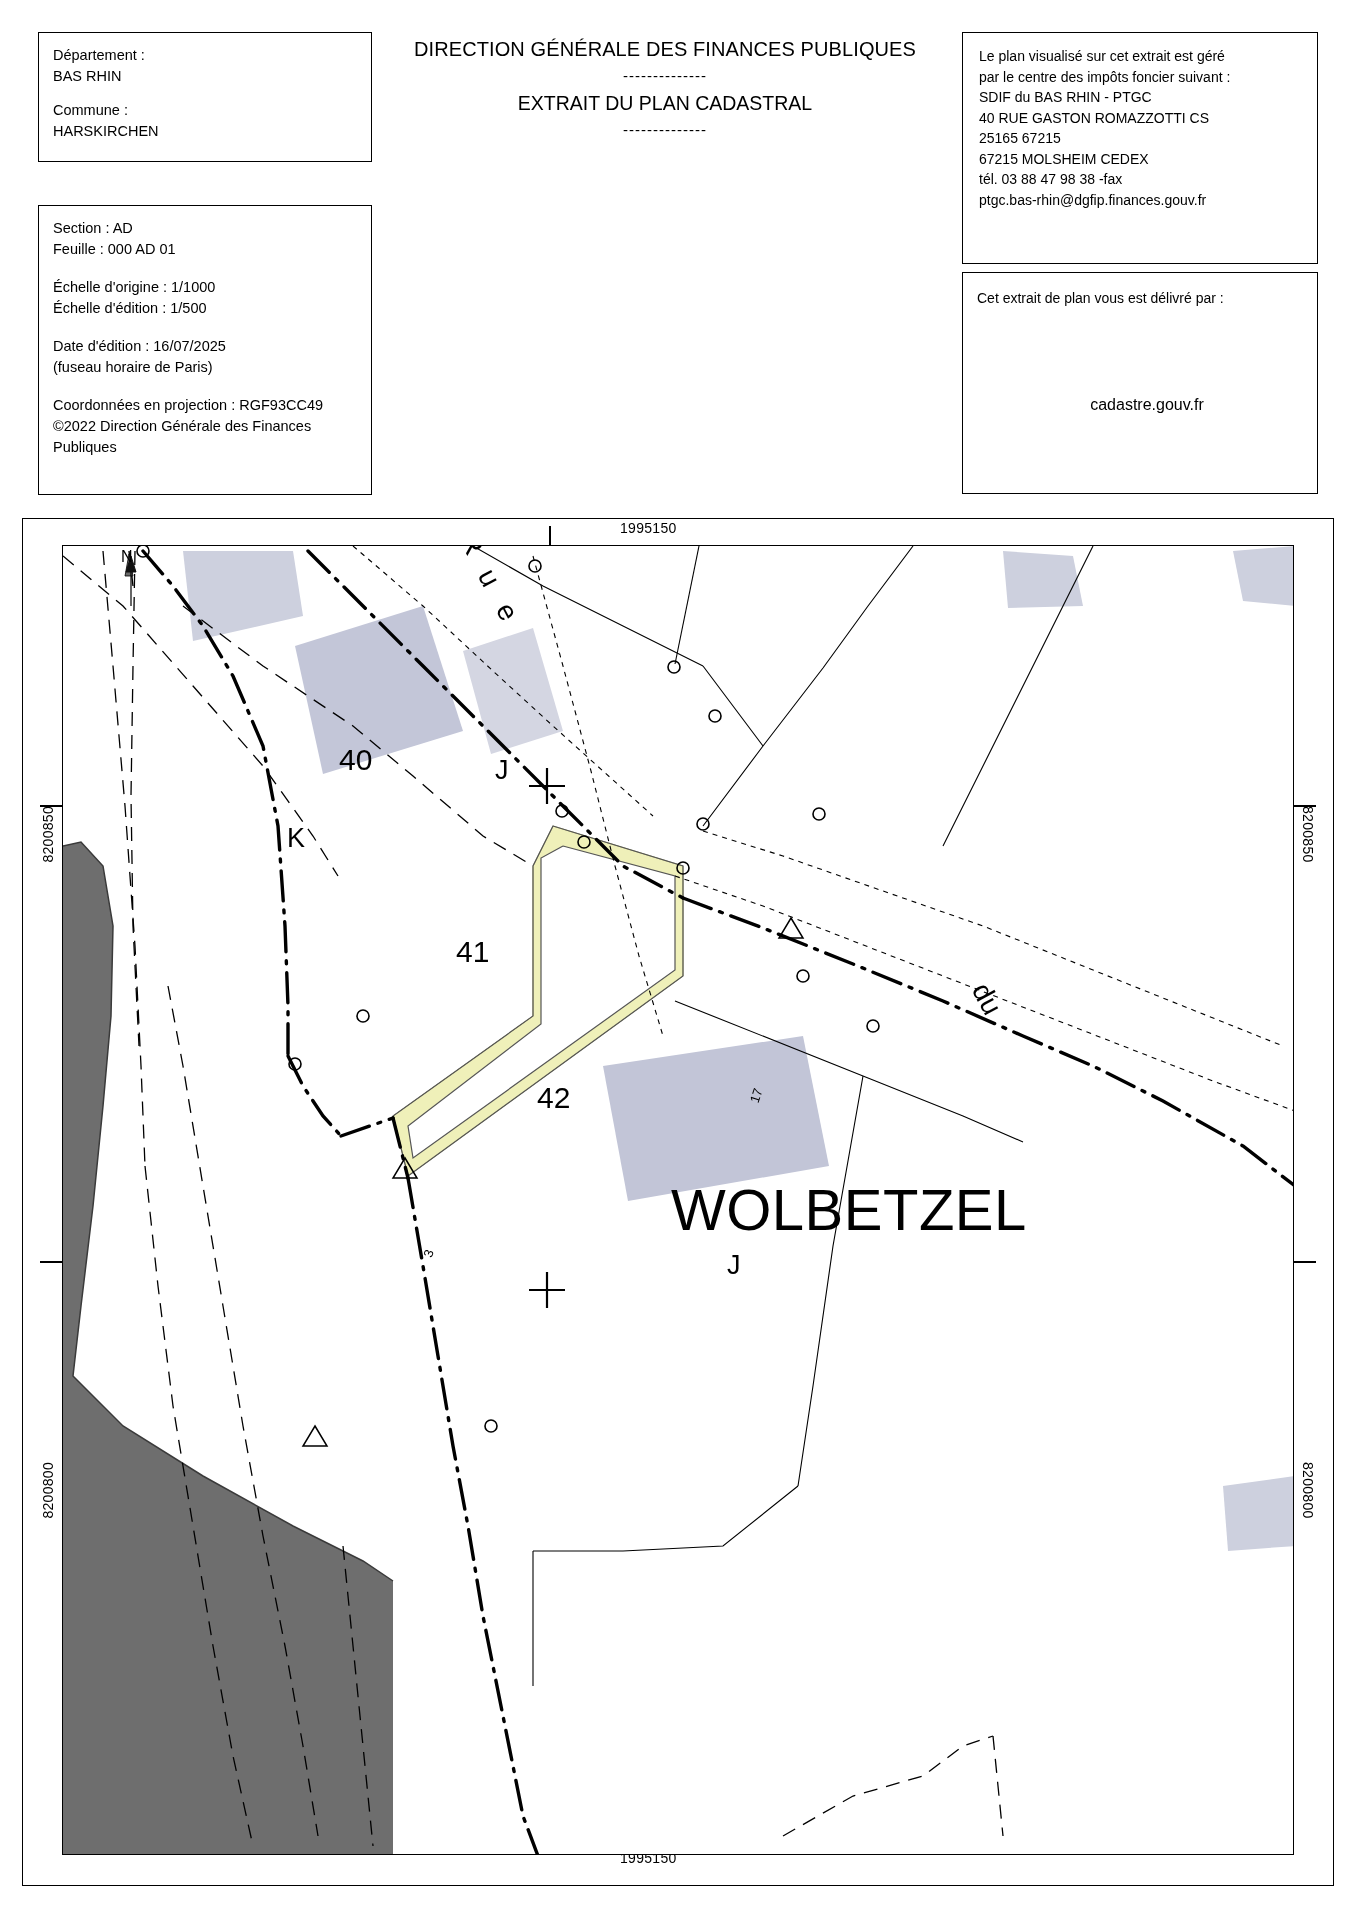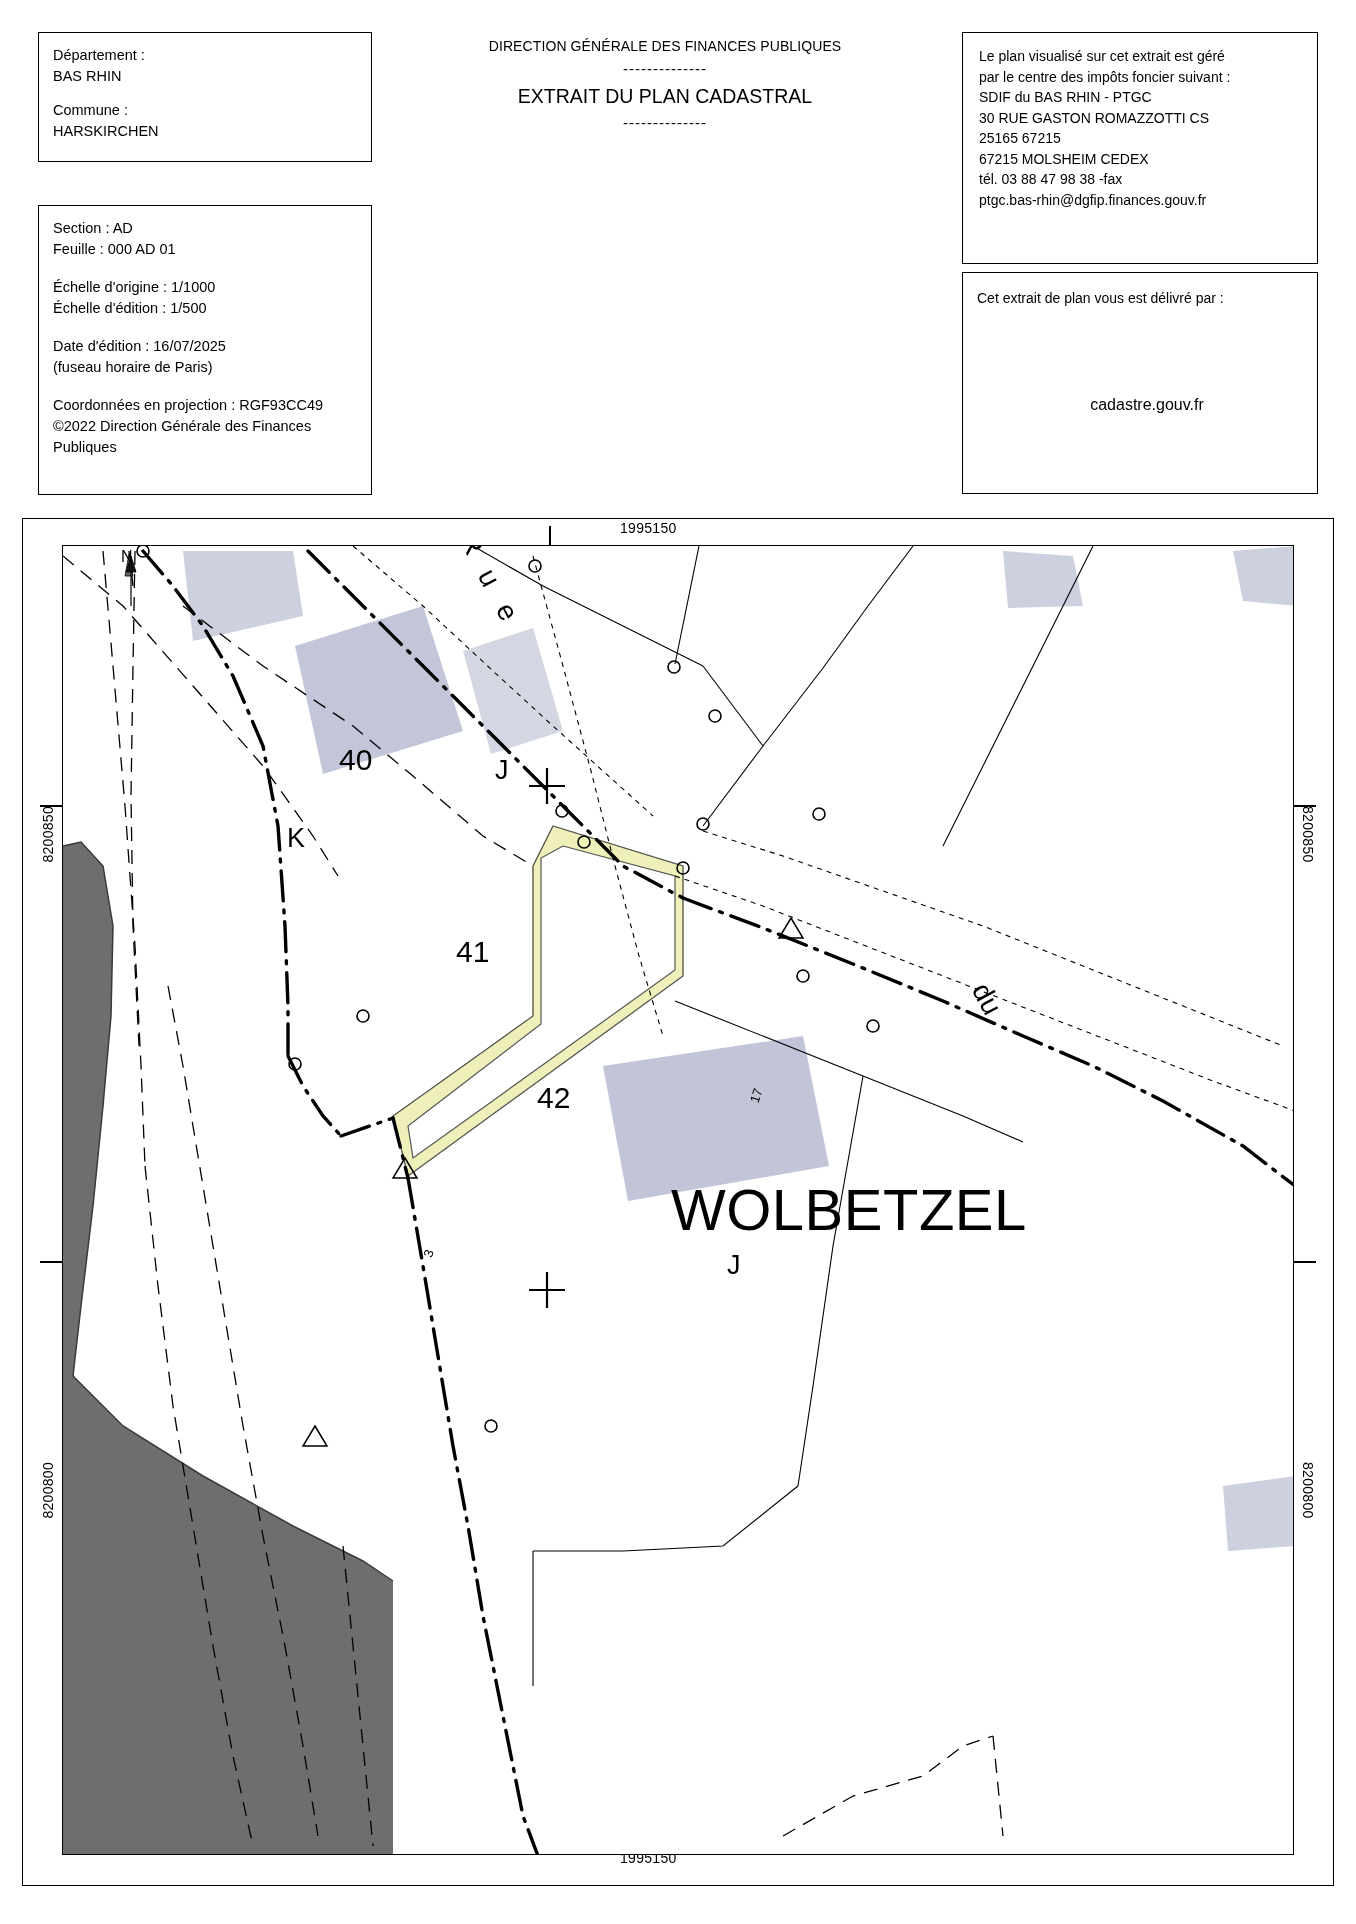--- a/index.html
+++ b/index.html
@@ -45,21 +45,21 @@
   }
   .hdr-left2 .grp { margin-bottom: 17px; }
 
   .hdr-center {
     position: absolute;
     left: 380px; top: 38px;
     width: 570px;
     text-align: center;
   }
   .hdr-center .t1 {
-    font-size: 14px;
+    font-size: 20px;
     letter-spacing: 0.1px;
   }
   .hdr-center .dash {
     font-size: 15px;
     letter-spacing: 1px;
     margin: 6px 0 8px;
     font-family: "Liberation Sans", sans-serif;
   }
   .hdr-center .t2 {
     font-size: 19.5px;
@@ -175,21 +175,21 @@
     <div class="t1">DIRECTION GÉNÉRALE DES FINANCES PUBLIQUES</div>
     <div class="dash">--------------</div>
     <div class="t2">EXTRAIT DU PLAN CADASTRAL</div>
     <div class="dash">--------------</div>
   </div>
 
   <div class="hdr-right">
     <div>Le plan visualisé sur cet extrait est géré</div>
     <div>par le centre des impôts foncier suivant :</div>
     <div>SDIF du BAS RHIN - PTGC</div>
-    <div>30 RUE GASTON ROMAZZOTTI CS</div>
+    <div>40 RUE GASTON ROMAZZOTTI CS</div>
     <div>25165 67215</div>
     <div>67215 MOLSHEIM CEDEX</div>
     <div>tél. 03 88 47 98 38 -fax</div>
     <div>ptgc.bas-rhin@dgfip.finances.gouv.fr</div>
   </div>
 
   <div class="hdr-right2">
     <div>Cet extrait de plan vous est délivré par :</div>
     <div class="site">cadastre.gouv.fr</div>
   </div>

